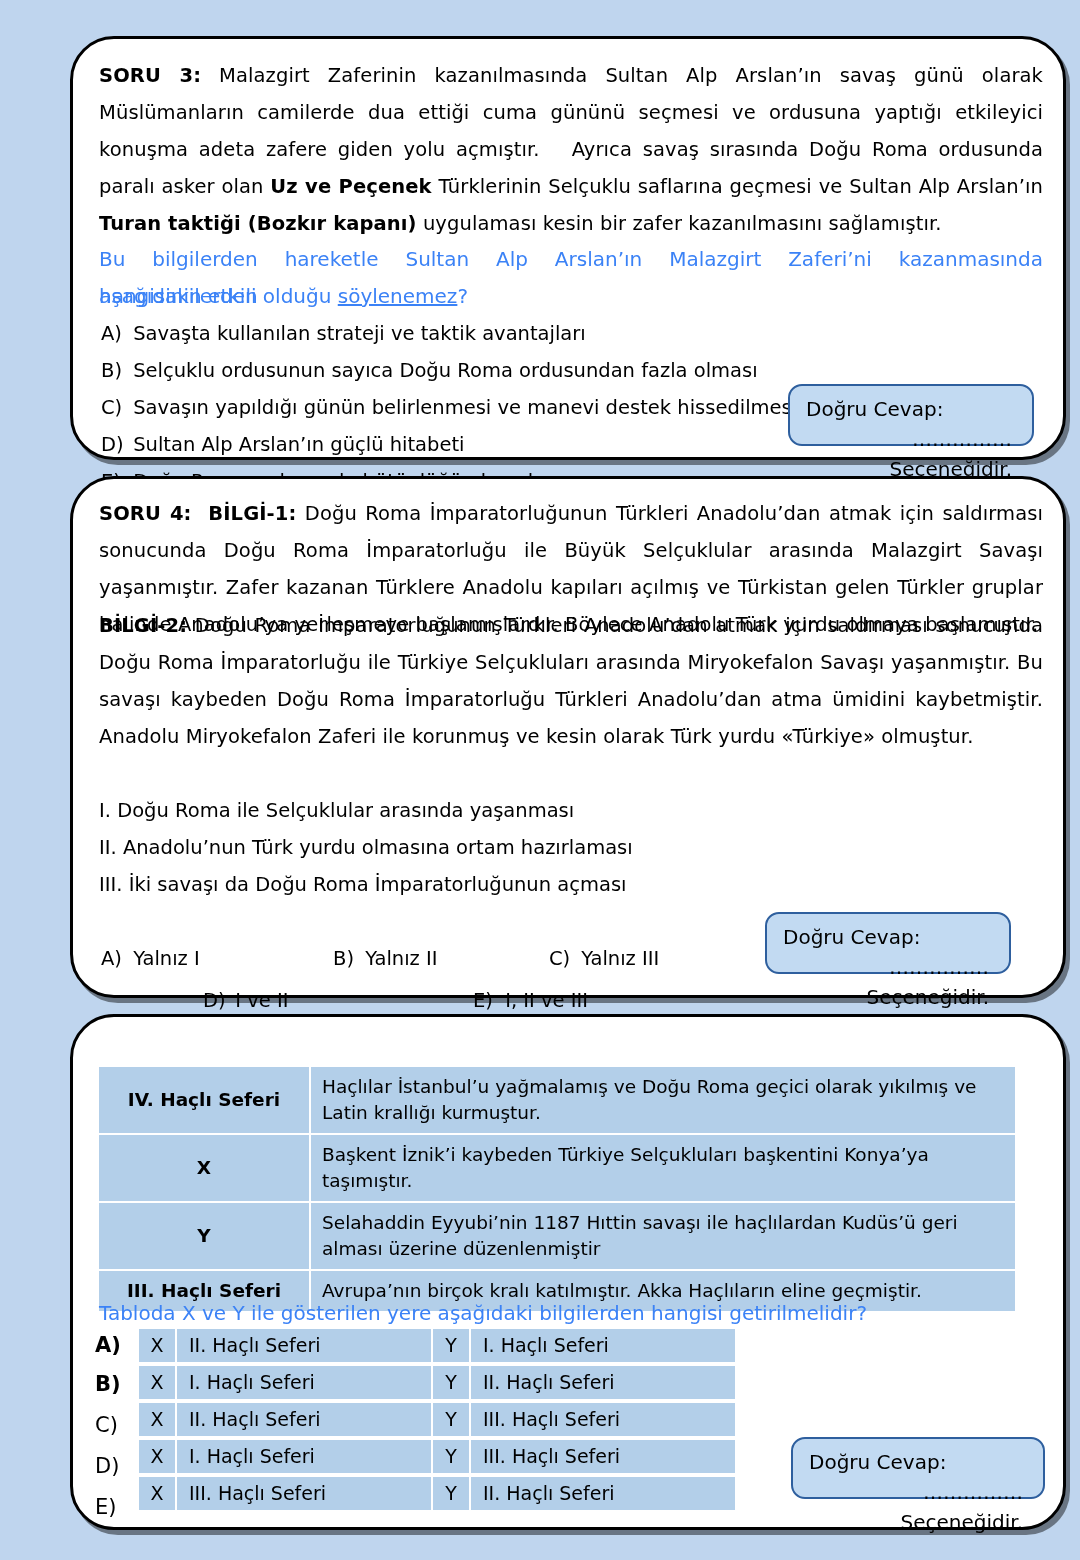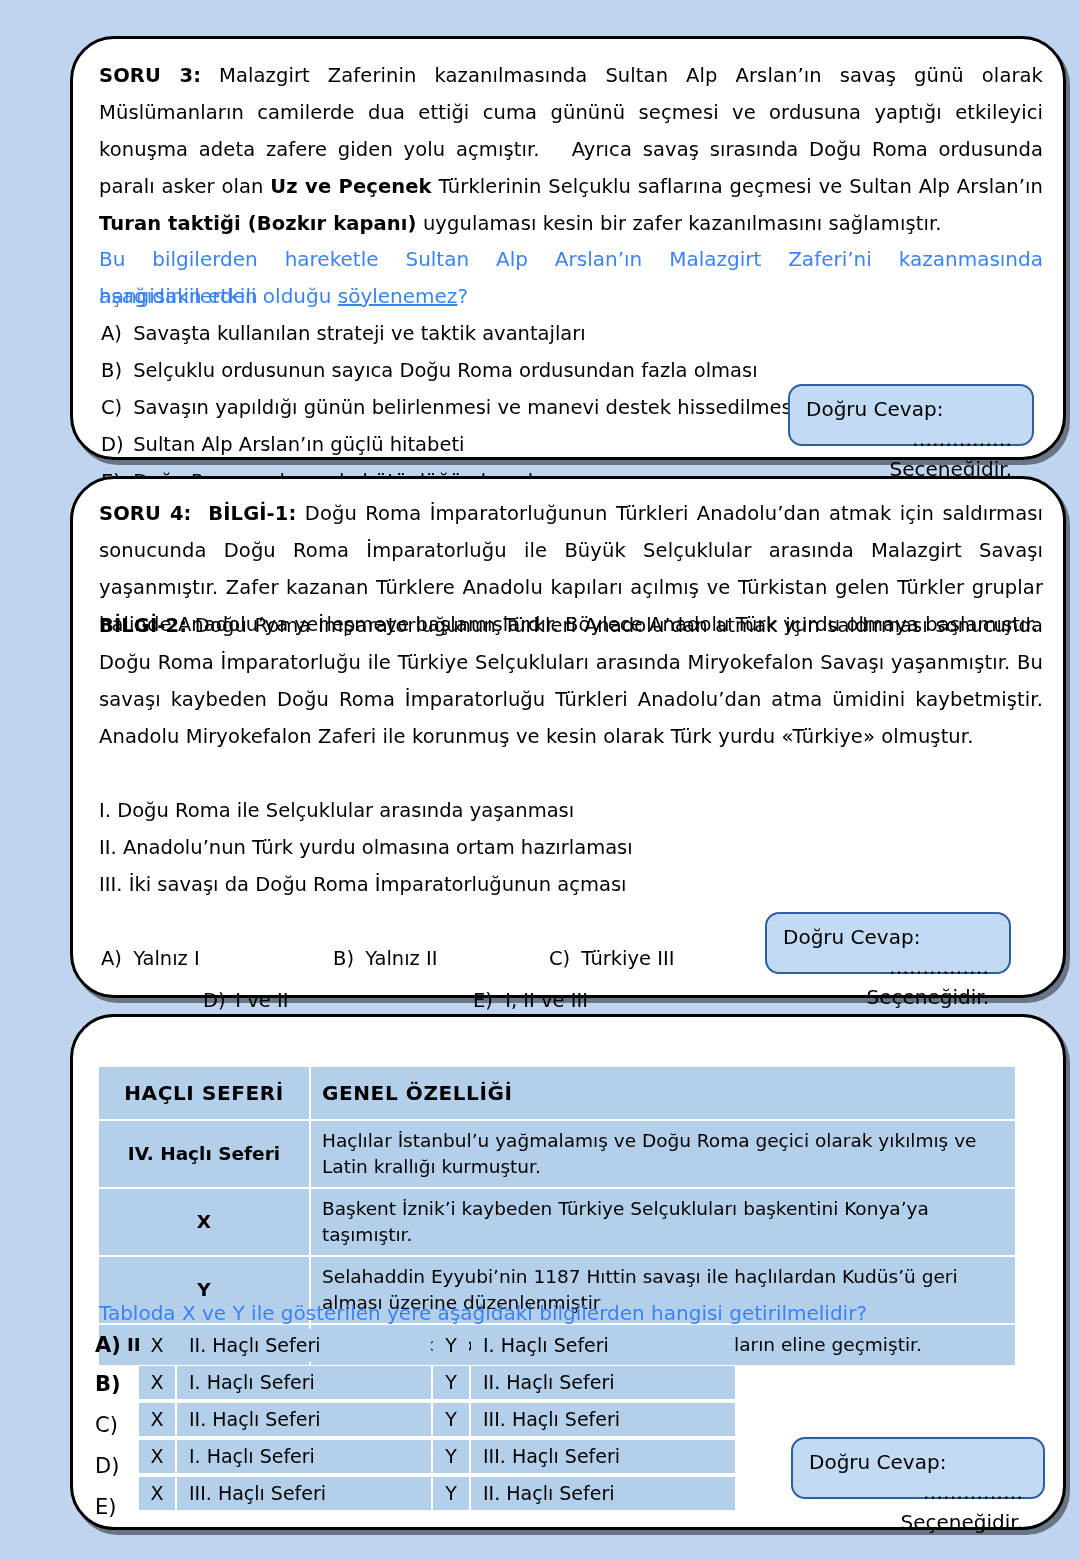--- a/index.html
+++ b/index.html
@@ -225,21 +225,21 @@
     <div class="optline" style="left:28px; top:461px;">
       <span class="lbl">A)</span>
       <span>Yalnız I</span>
     </div>
     <div class="optline" style="left:260px; top:461px;">
       <span class="lbl">B)</span>
       <span>Yalnız II</span>
     </div>
     <div class="optline" style="left:476px; top:461px;">
       <span class="lbl">C)</span>
-      <span>Türkiye III</span>
+      <span>Yalnız III</span>
     </div>
 
     <div class="optline" style="left:130px; top:503px;">
       <span class="lbl">D)</span>
       <span>I ve II</span>
     </div>
     <div class="optline" style="left:400px; top:503px;">
       <span class="lbl">E)</span>
       <span>I, II ve III</span>
     </div>
@@ -248,24 +248,20 @@
   <div class="answer-box" id="ans-q4">
     <span>Doğru Cevap:</span>
     <span class="l2">…………… Seçeneğidir.</span>
   </div>
 
   <div class="card" id="card-q5">
 
 
     <table class="tbl" style="left:24px; top:48px; width:920px;">
       <tbody>
-          <tr>
-        <td class="hdr cat">HAÇLI SEFERİ</td>
-        <td class="hdr desc">GENEL ÖZELLİĞİ</td>
-      </tr>
       <tr>
         <td class="cat">IV. Haçlı Seferi</td>
         <td class="desc">Haçlılar İstanbul’u yağmalamış ve Doğu Roma geçici olarak yıkılmış ve  Latin krallığı kurmuştur.</td>
       </tr>
       <tr>
         <td class="cat">X</td>
         <td class="desc">Başkent İznik’i kaybeden Türkiye Selçukluları başkentini Konya’ya taşımıştır.</td>
       </tr>
       <tr>
         <td class="cat">Y</td>

